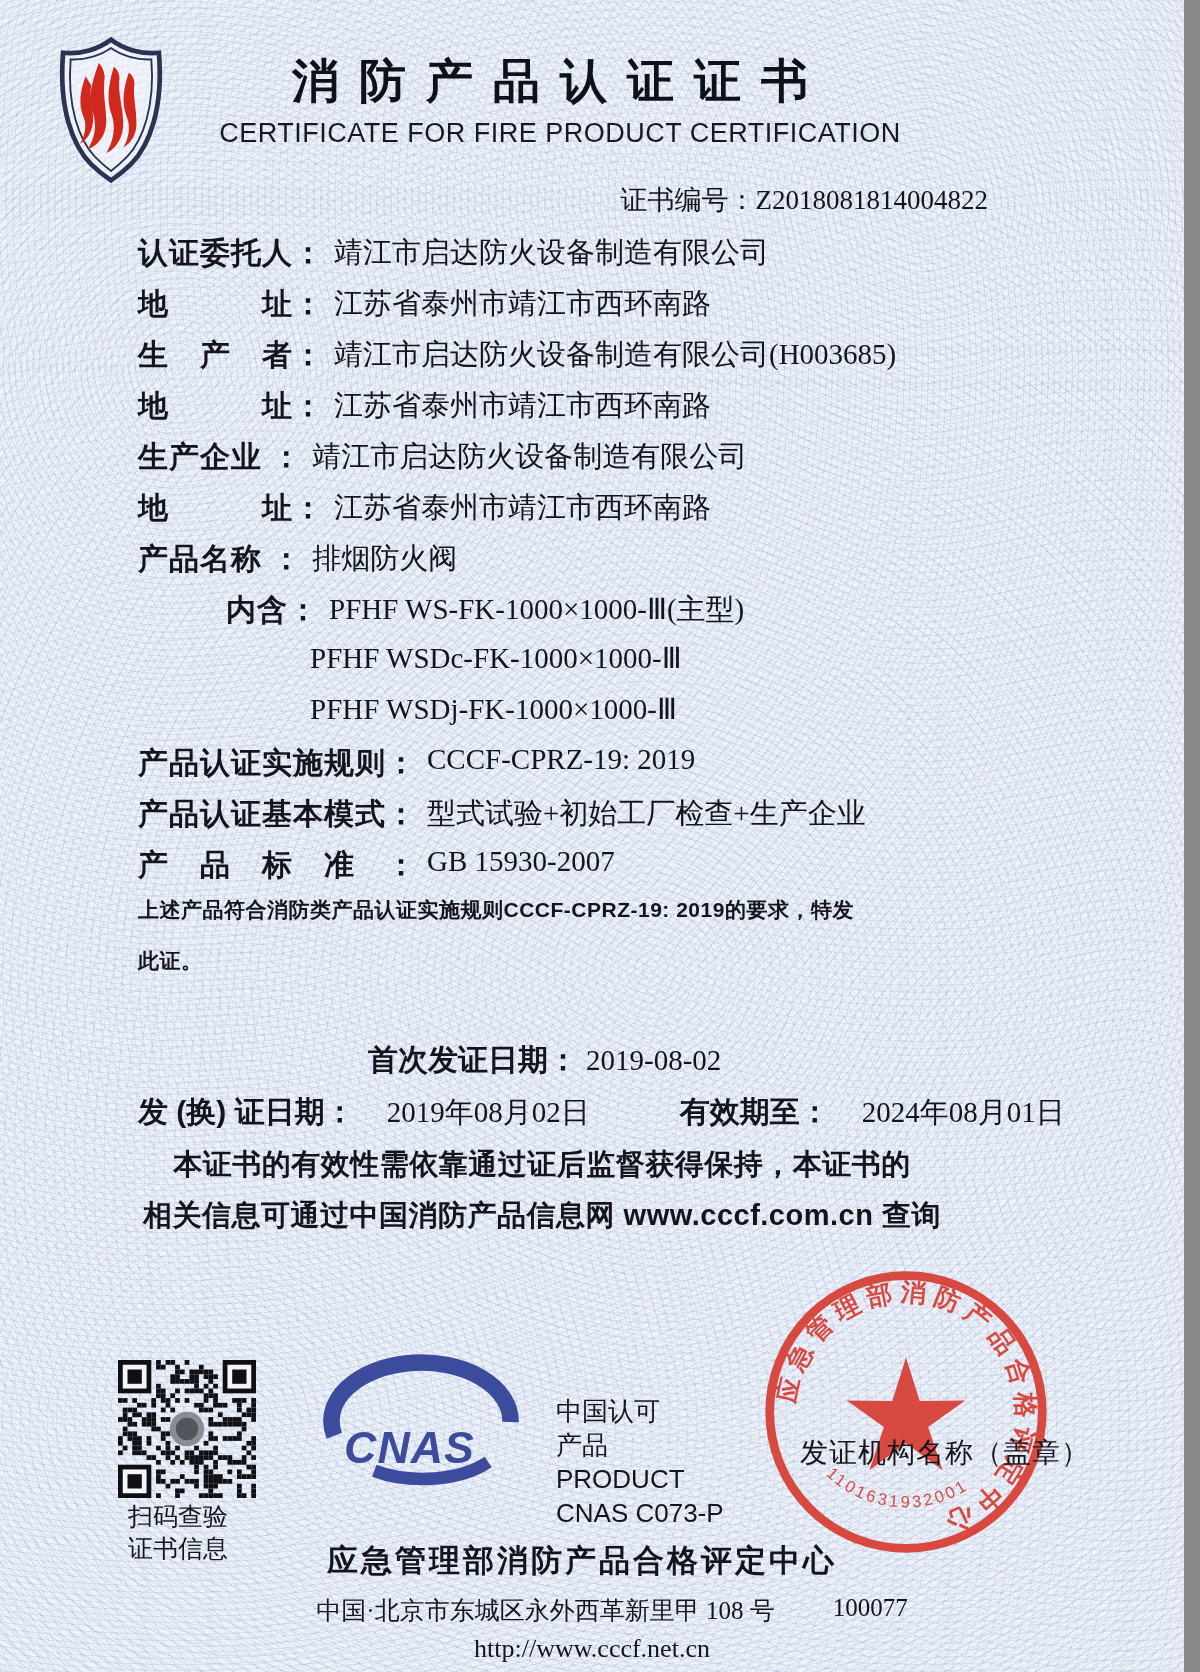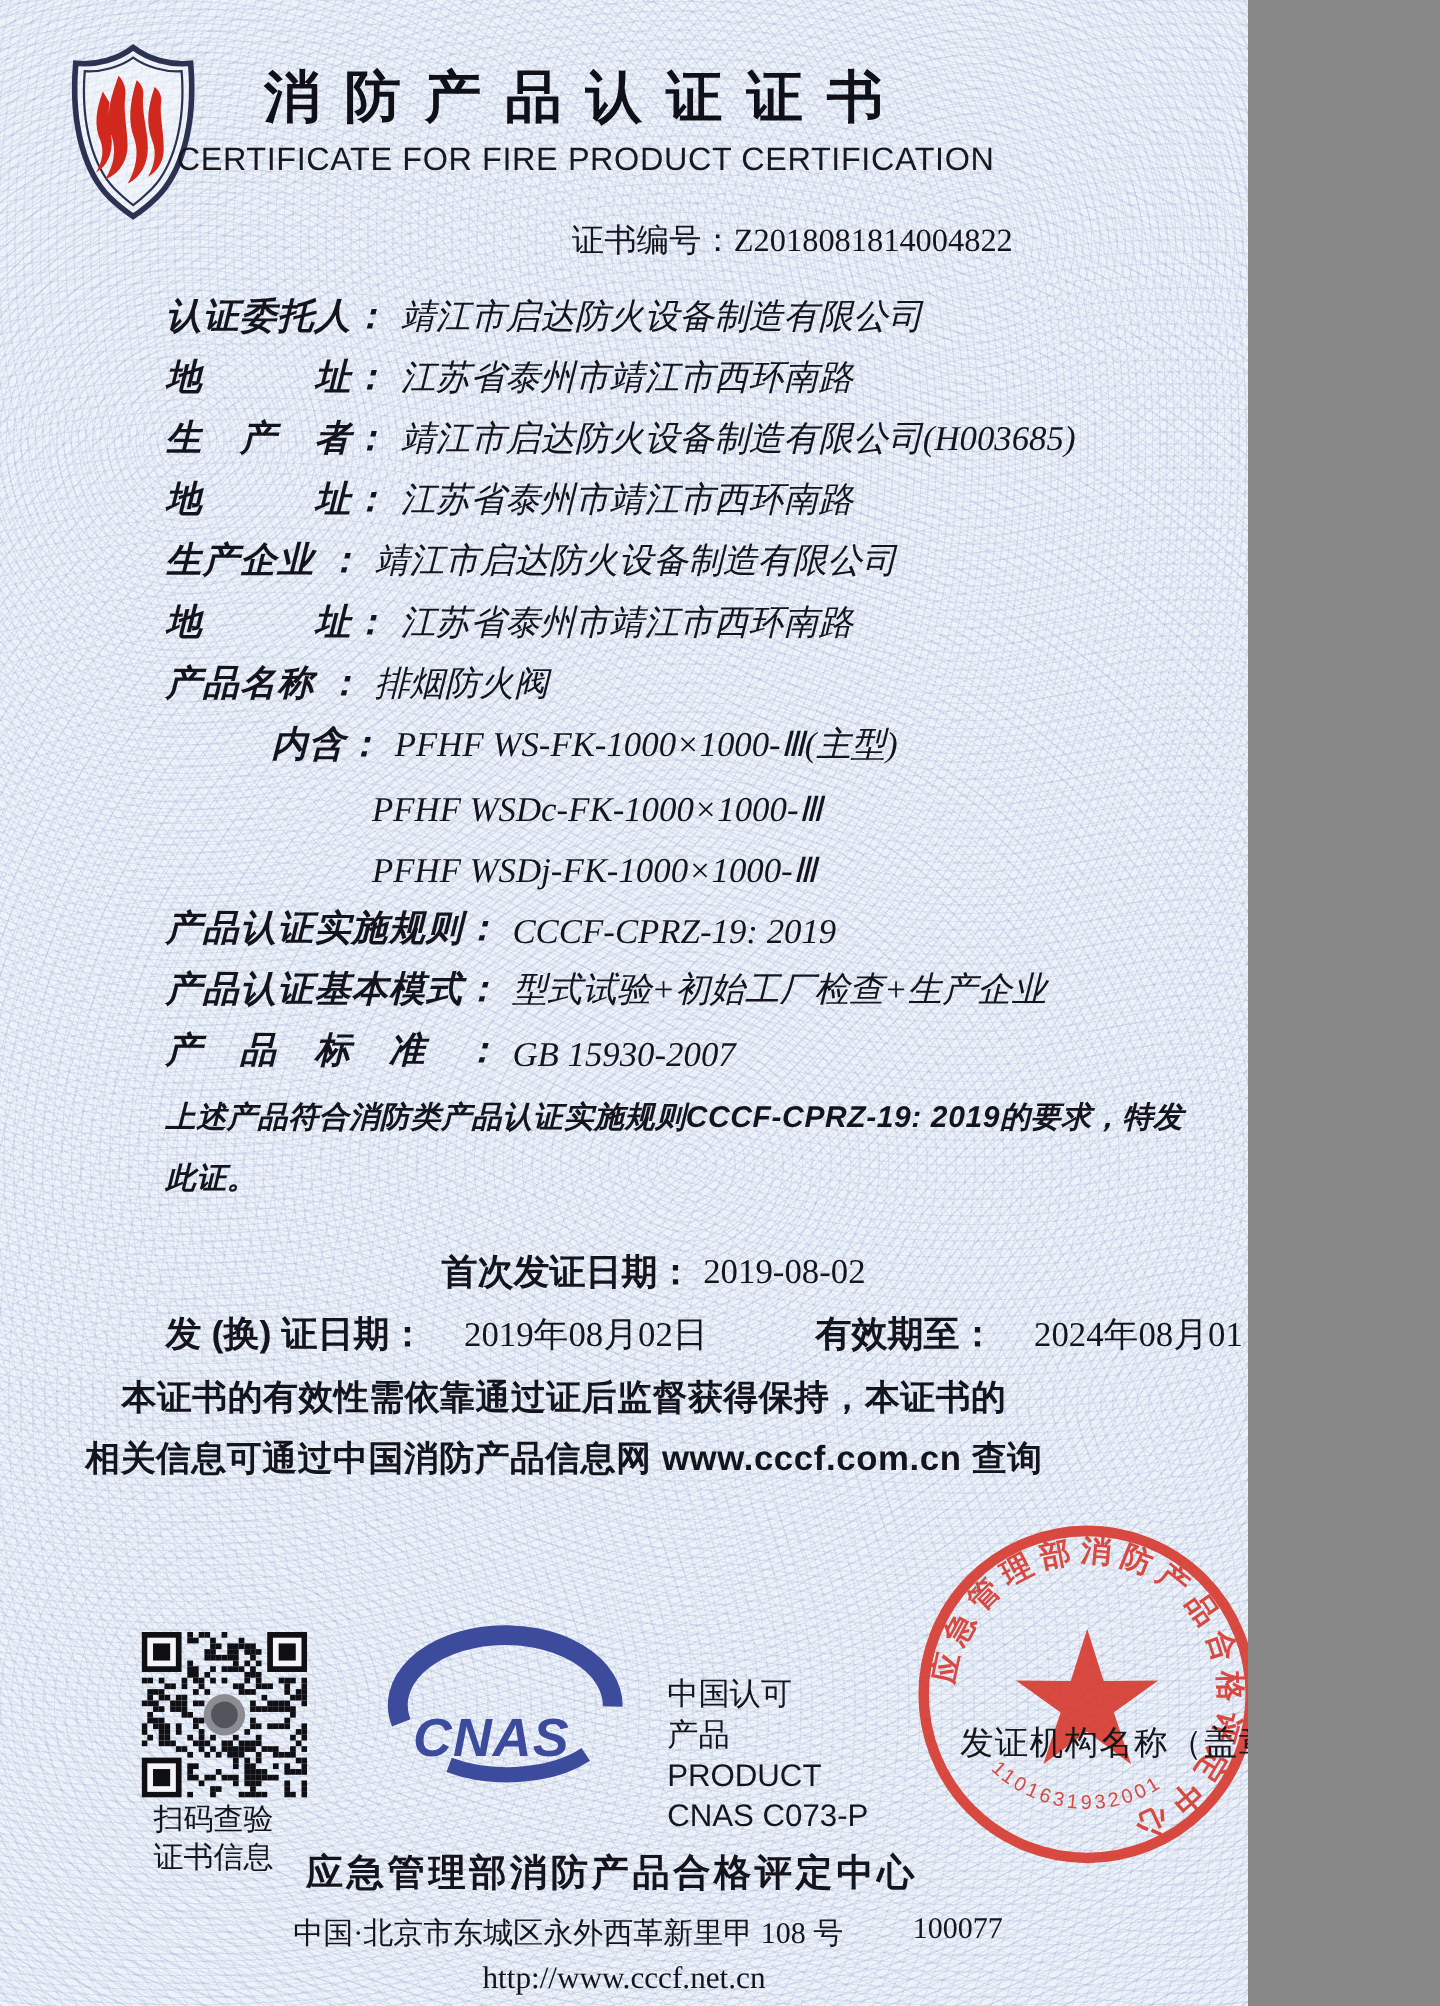--- a/index.html
+++ b/index.html
@@ -1,40 +1,40 @@
 <!DOCTYPE html>
 <html><head>
 <meta charset="utf-8">
 <style>
   html,body{margin:0;padding:0;background:#888;}
-  .page{position:relative;width:1040px;height:1672px;background:#737373;overflow:hidden;
+  .page{position:relative;width:1184px;height:1672px;background:#14b8a6;overflow:hidden;
         font-family:"Liberation Serif",serif;color:#14141c;}
   .pattern{position:absolute;inset:0;background-color:#edf1f8;
     background-image:
       repeating-radial-gradient(circle at 15% 22%, rgba(98,126,188,.13) 0 1.2px, rgba(0,0,0,0) 1.2px 6px),
       repeating-radial-gradient(circle at 78% 12%, rgba(98,126,188,.11) 0 1.2px, rgba(0,0,0,0) 1.2px 7px),
       repeating-radial-gradient(circle at 55% 58%, rgba(98,126,188,.11) 0 1.2px, rgba(0,0,0,0) 1.2px 8px),
       repeating-radial-gradient(circle at 20% 85%, rgba(98,126,188,.10) 0 1.2px, rgba(0,0,0,0) 1.2px 9px),
       repeating-radial-gradient(circle at 95% 70%, rgba(98,126,188,.10) 0 1.2px, rgba(0,0,0,0) 1.2px 10px);}
   .layer{position:absolute;inset:0;z-index:2;}
   .logo{position:absolute;left:50px;top:34px;width:122px;height:152px;}
   .title-cn{position:absolute;left:90px;right:154px;top:50px;text-align:center;
             font-family:"Liberation Sans",sans-serif;font-weight:700;font-size:47px;
             letter-spacing:20px;color:#101018;}
   .title-en{position:absolute;left:90px;right:154px;top:118px;text-align:center;
             font-family:"Liberation Sans",sans-serif;font-size:27px;letter-spacing:.5px;color:#181820;}
   .certno{position:absolute;top:182px;right:196px;font-size:27px;}
   .rows{position:absolute;left:138px;top:233px;width:960px;}
-  .row{height:51px;display:flex;align-items:flex-end;font-style:italic;}
+  .row{height:51px;display:flex;align-items:flex-start;}
   .lbl{font-family:"Liberation Sans",sans-serif;font-weight:700;font-size:30px;
        letter-spacing:1px;white-space:pre;}
   .val{font-size:29px;margin-left:10px;white-space:pre;}
   .ind1{padding-left:88px;}
   .ind2{padding-left:162px;}
-  .stmt{font-family:"Liberation Sans",sans-serif;font-weight:700;font-size:25px;letter-spacing:.5px;}
+  .stmt{font-family:"Liberation Sans",sans-serif;font-weight:700;font-size:21px;letter-spacing:.5px;}
   .first-issue{position:absolute;left:368px;top:1040px;display:flex;align-items:center;}
   .issue-line{position:absolute;left:138px;top:1092px;display:flex;align-items:center;gap:24px;}
   .datelbl{font-family:"Liberation Sans",sans-serif;font-weight:700;font-size:30px;white-space:pre;}
   .dateval{font-size:29px;margin-left:8px;white-space:pre;}
   .sp{width:42px;}
   .notice{position:absolute;left:0;right:100px;text-align:center;
           font-family:"Liberation Sans",sans-serif;font-weight:600;font-size:29px;letter-spacing:.5px;}
   .n1{top:1145px;} .n2{top:1196px;}
   .qr{position:absolute;left:118px;top:1360px;width:138px;height:138px;}
   .qr-caption{position:absolute;left:128px;top:1500px;font-family:"Liberation Sans",sans-serif;

